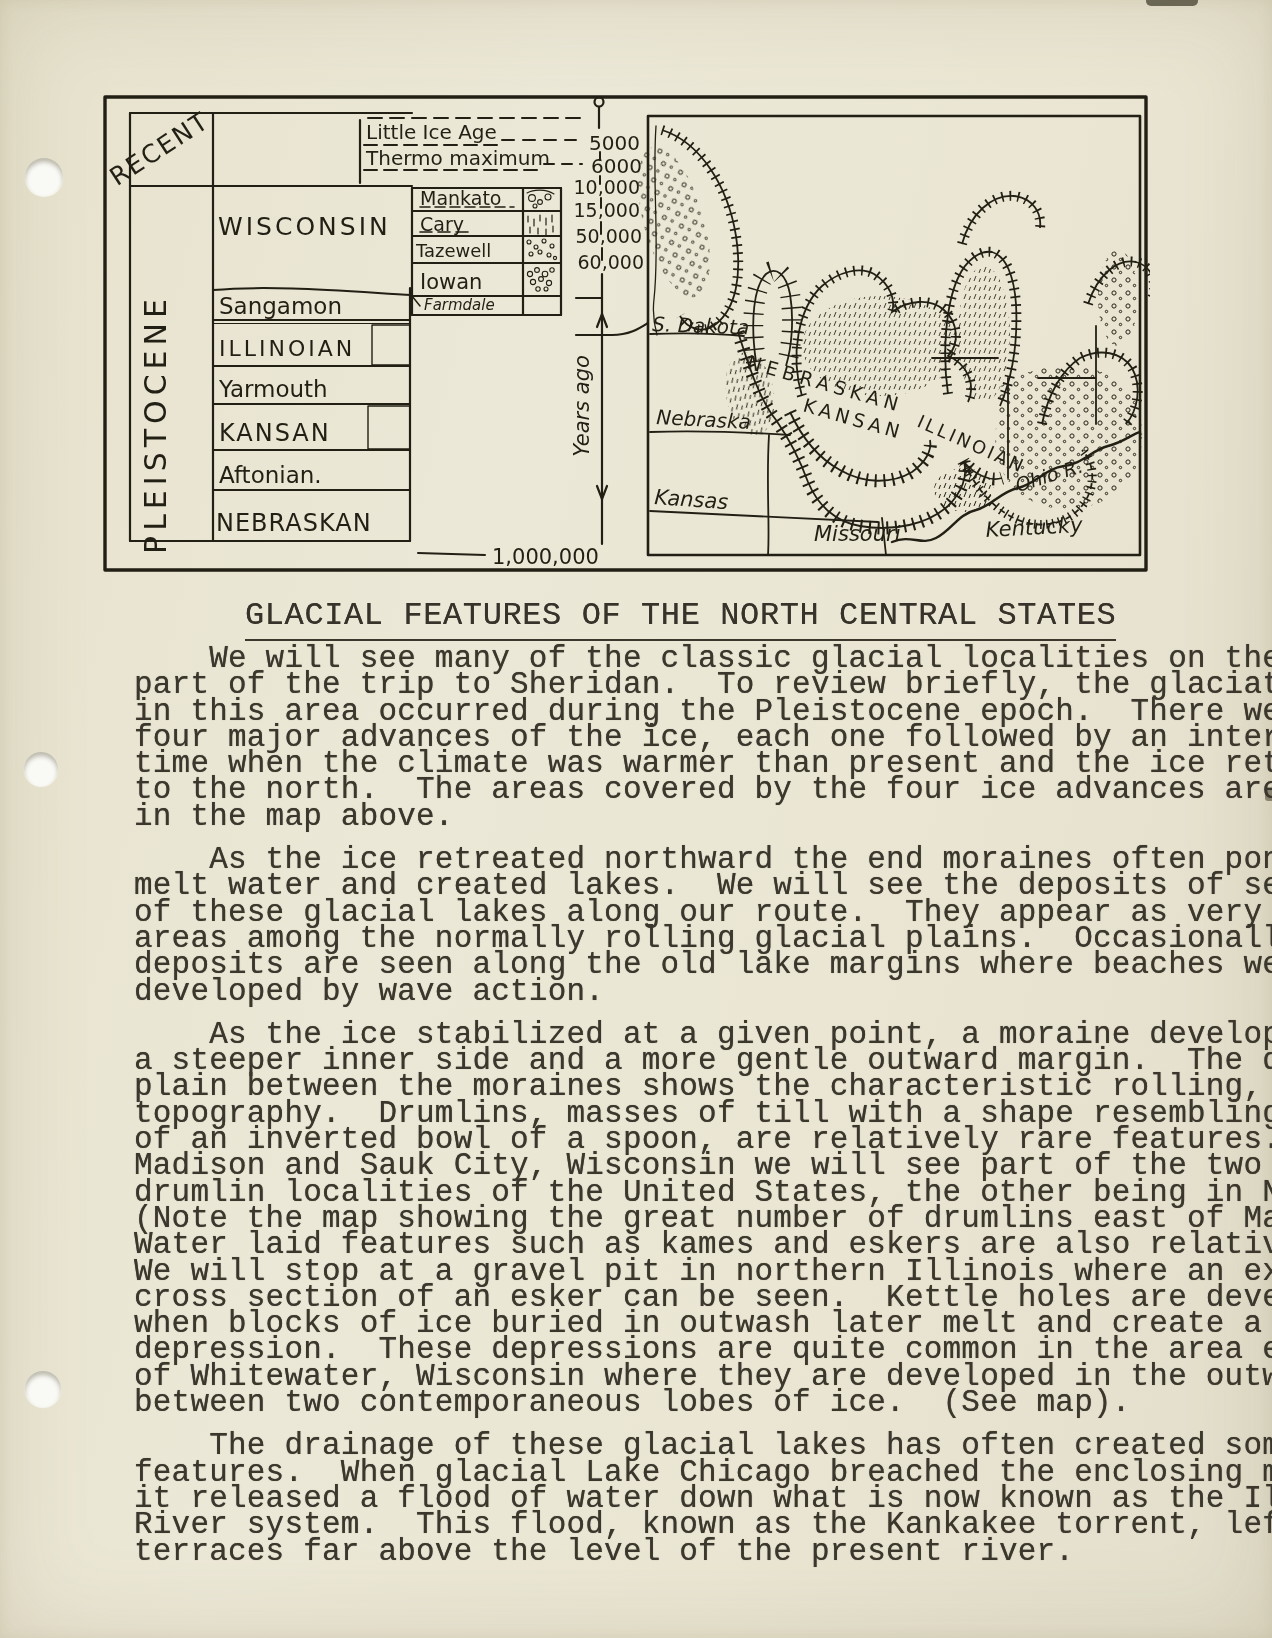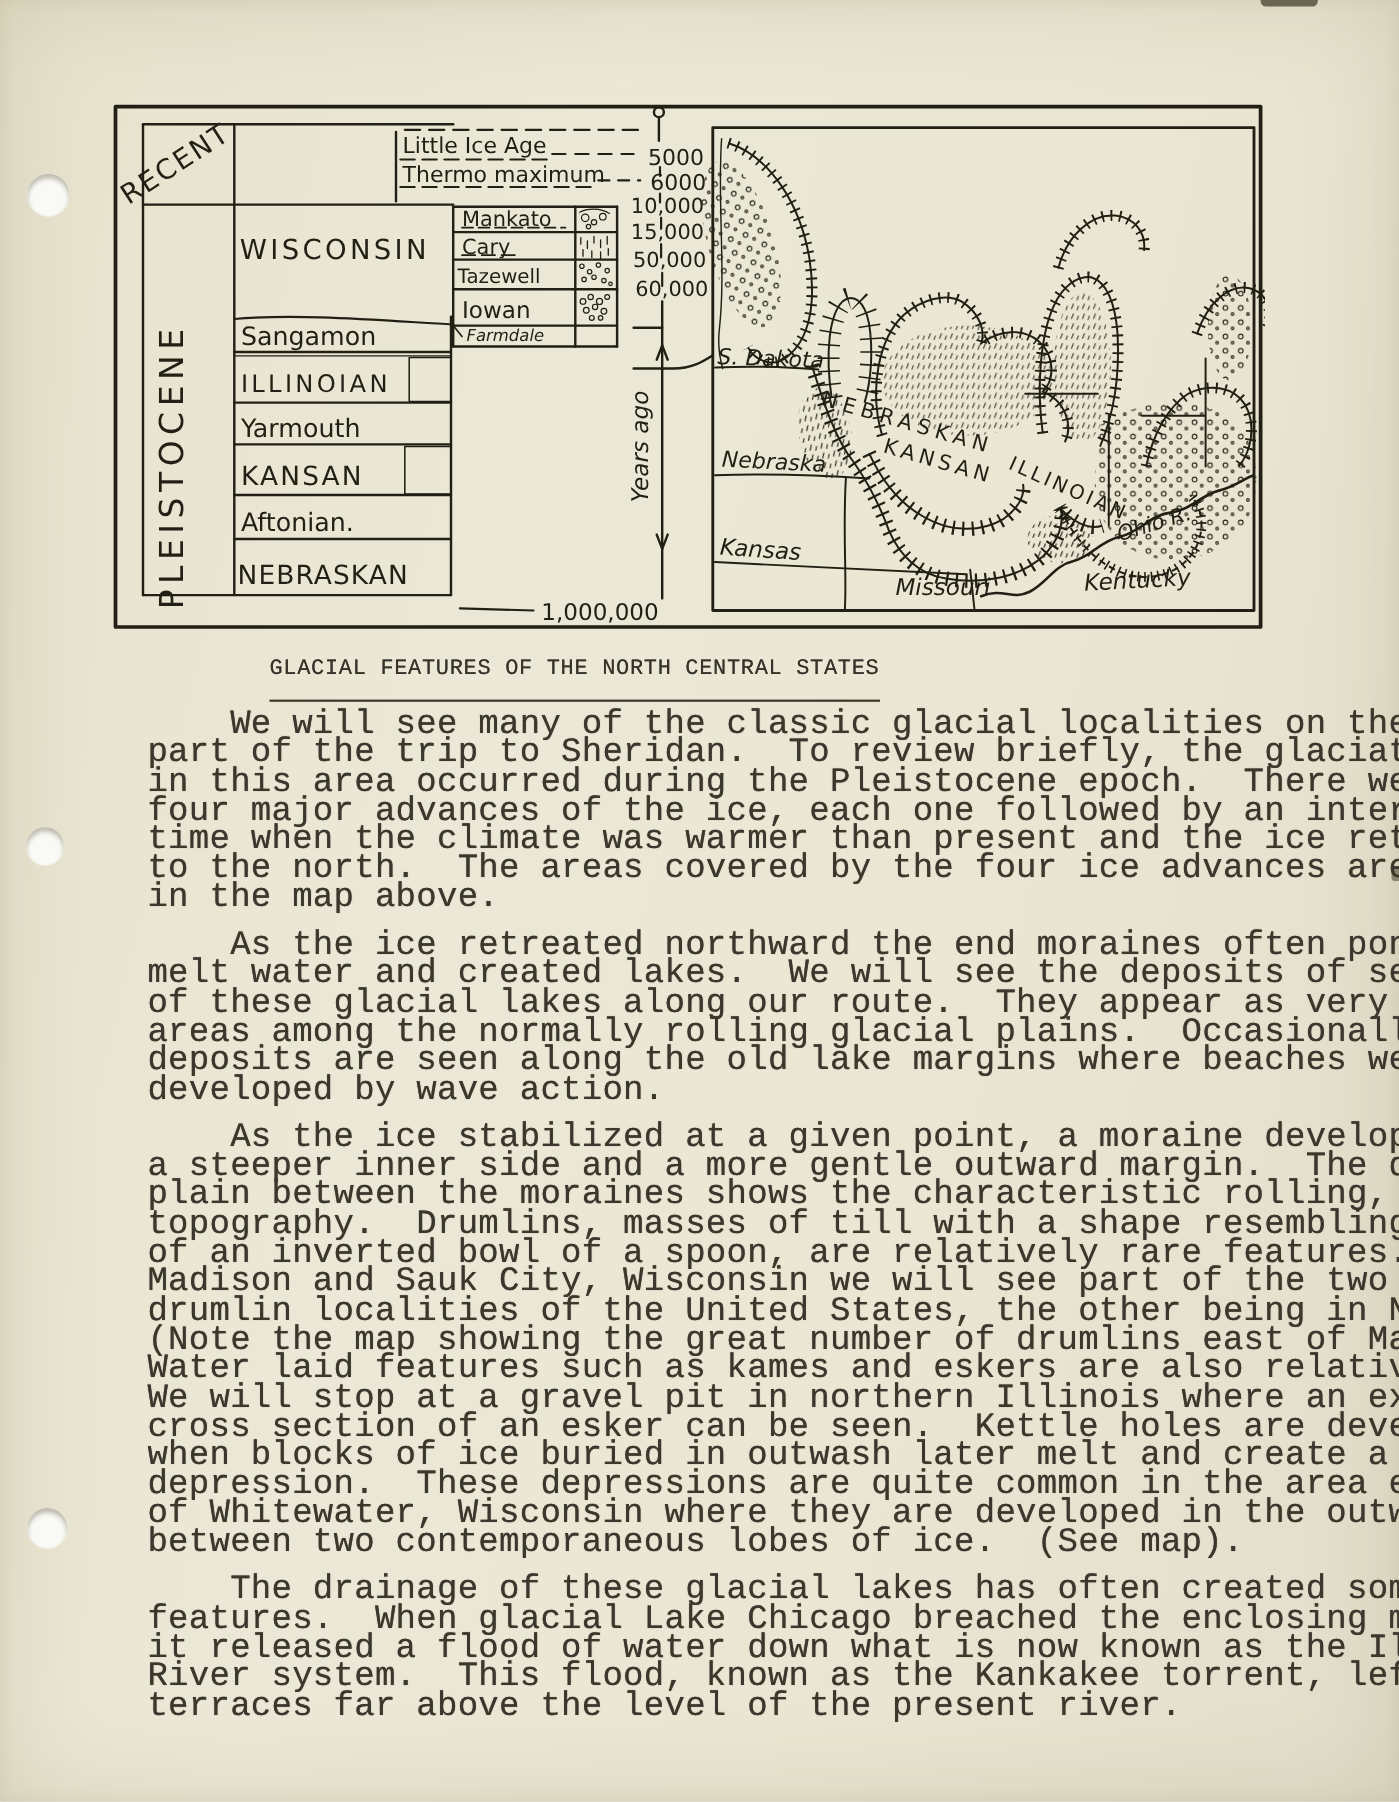--- a/index.html
+++ b/index.html
@@ -13,22 +13,22 @@
   .punch-hole{position:absolute;border-radius:50%;background:#f9f9f5;
     box-shadow:inset 0 4px 4px rgba(95,88,60,.38), 0 1px 1px rgba(255,255,255,.7);}
   .hole1{left:25px;top:158px;width:38px;height:38px;}
   .hole2{left:24px;top:752px;width:34px;height:34px;}
   .hole3{left:25px;top:1371px;width:36px;height:36px;}
   .edge-mark-top{position:absolute;left:1146px;top:0;width:52px;height:6px;background:#44402f;opacity:.75;border-radius:0 0 5px 5px;}
   .edge-mark-right{position:absolute;left:1265px;top:788px;width:7px;height:13px;background:#55503c;opacity:.6;border-radius:3px 0 0 3px;}
   .figure{position:absolute;left:102px;top:94px;width:1048px;height:482px;}
   .doc-title{
     position:absolute;left:245px;top:597px;
-    font-size:20px;letter-spacing:.6px;color:#37332a;
-    border-bottom:2.5px solid #3b372c;padding-bottom:16px;
+    font-size:32px;letter-spacing:.6px;color:#37332a;
+    border-bottom:2.5px solid #3b372c;padding-bottom:5px;
     text-shadow:0 0 .6px rgba(55,51,42,.85);white-space:pre;
   }
   .body-text{position:absolute;left:134px;top:646px;width:1070px;color:#3b372c;}
   .para{
     white-space:pre;font-size:31px;line-height:26.3px;letter-spacing:.2px;
     margin:0 0 17px 0;text-shadow:0 0 .7px rgba(55,51,42,.8);
   }
   
   .ink{stroke:#221f14;fill:none;stroke-linecap:round;stroke-linejoin:round;}
   .hand{font-family:"DejaVu Sans",sans-serif;fill:#221f14;}

